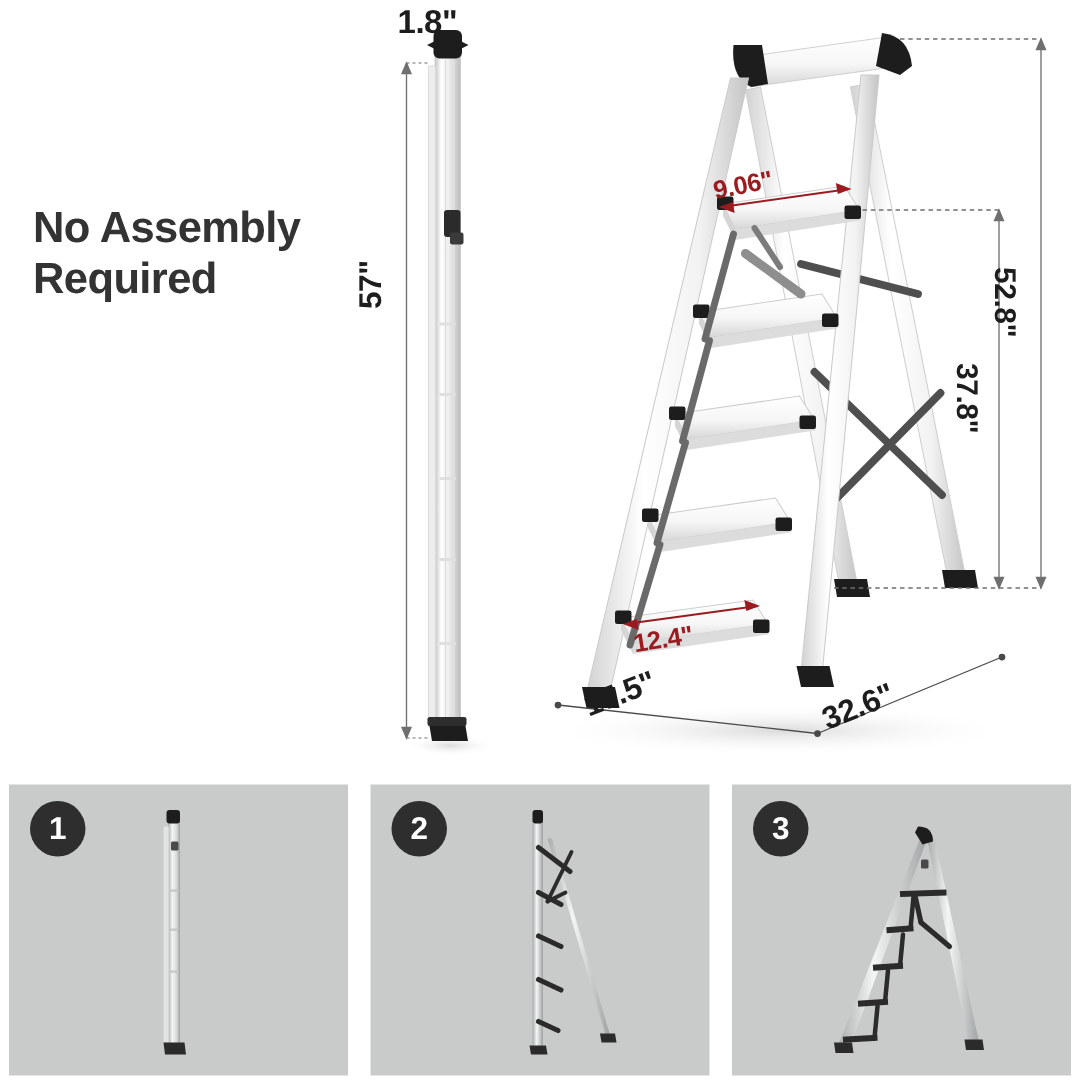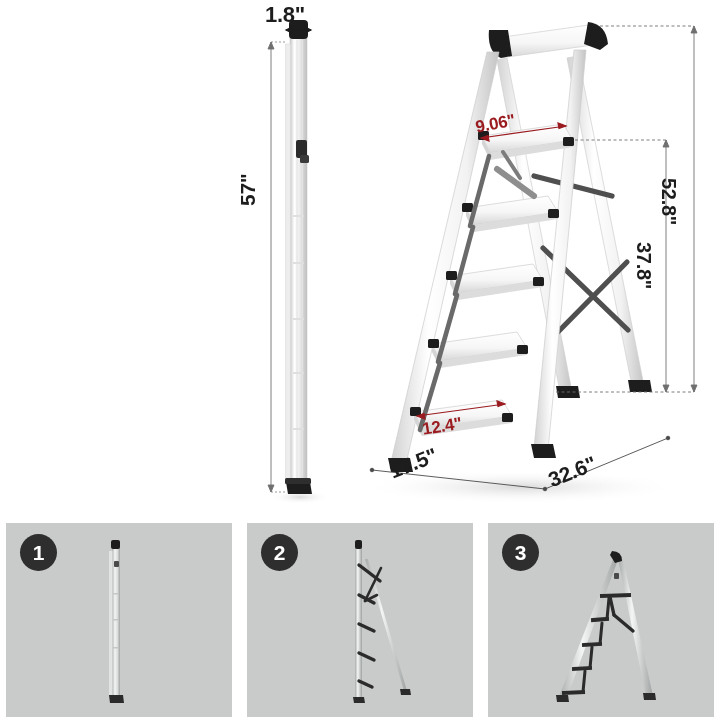--- a/index.html
+++ b/index.html
@@ -71,20 +71,22 @@
     display:flex;align-items:center;justify-content:center;
     line-height:1;
   }
   .panel svg{position:absolute;left:0;top:0;}
 </style>
 </head>
 <body>
 
 <div id="stage">
 
+  <div class="headline">No Assembly
+Required</div>
 
   <svg width="720" height="520" viewBox="0 0 720 520" style="position:absolute;left:0;top:0;">
     <defs>
       <linearGradient id="railG" x1="0" y1="0" x2="1" y2="0">
         <stop offset="0%" stop-color="#d2d2d2"></stop>
         <stop offset="35%" stop-color="#ffffff"></stop>
         <stop offset="70%" stop-color="#f2f2f2"></stop>
         <stop offset="100%" stop-color="#c4c4c4"></stop>
       </linearGradient>
       <linearGradient id="railV" x1="0" y1="0" x2="0" y2="1">

